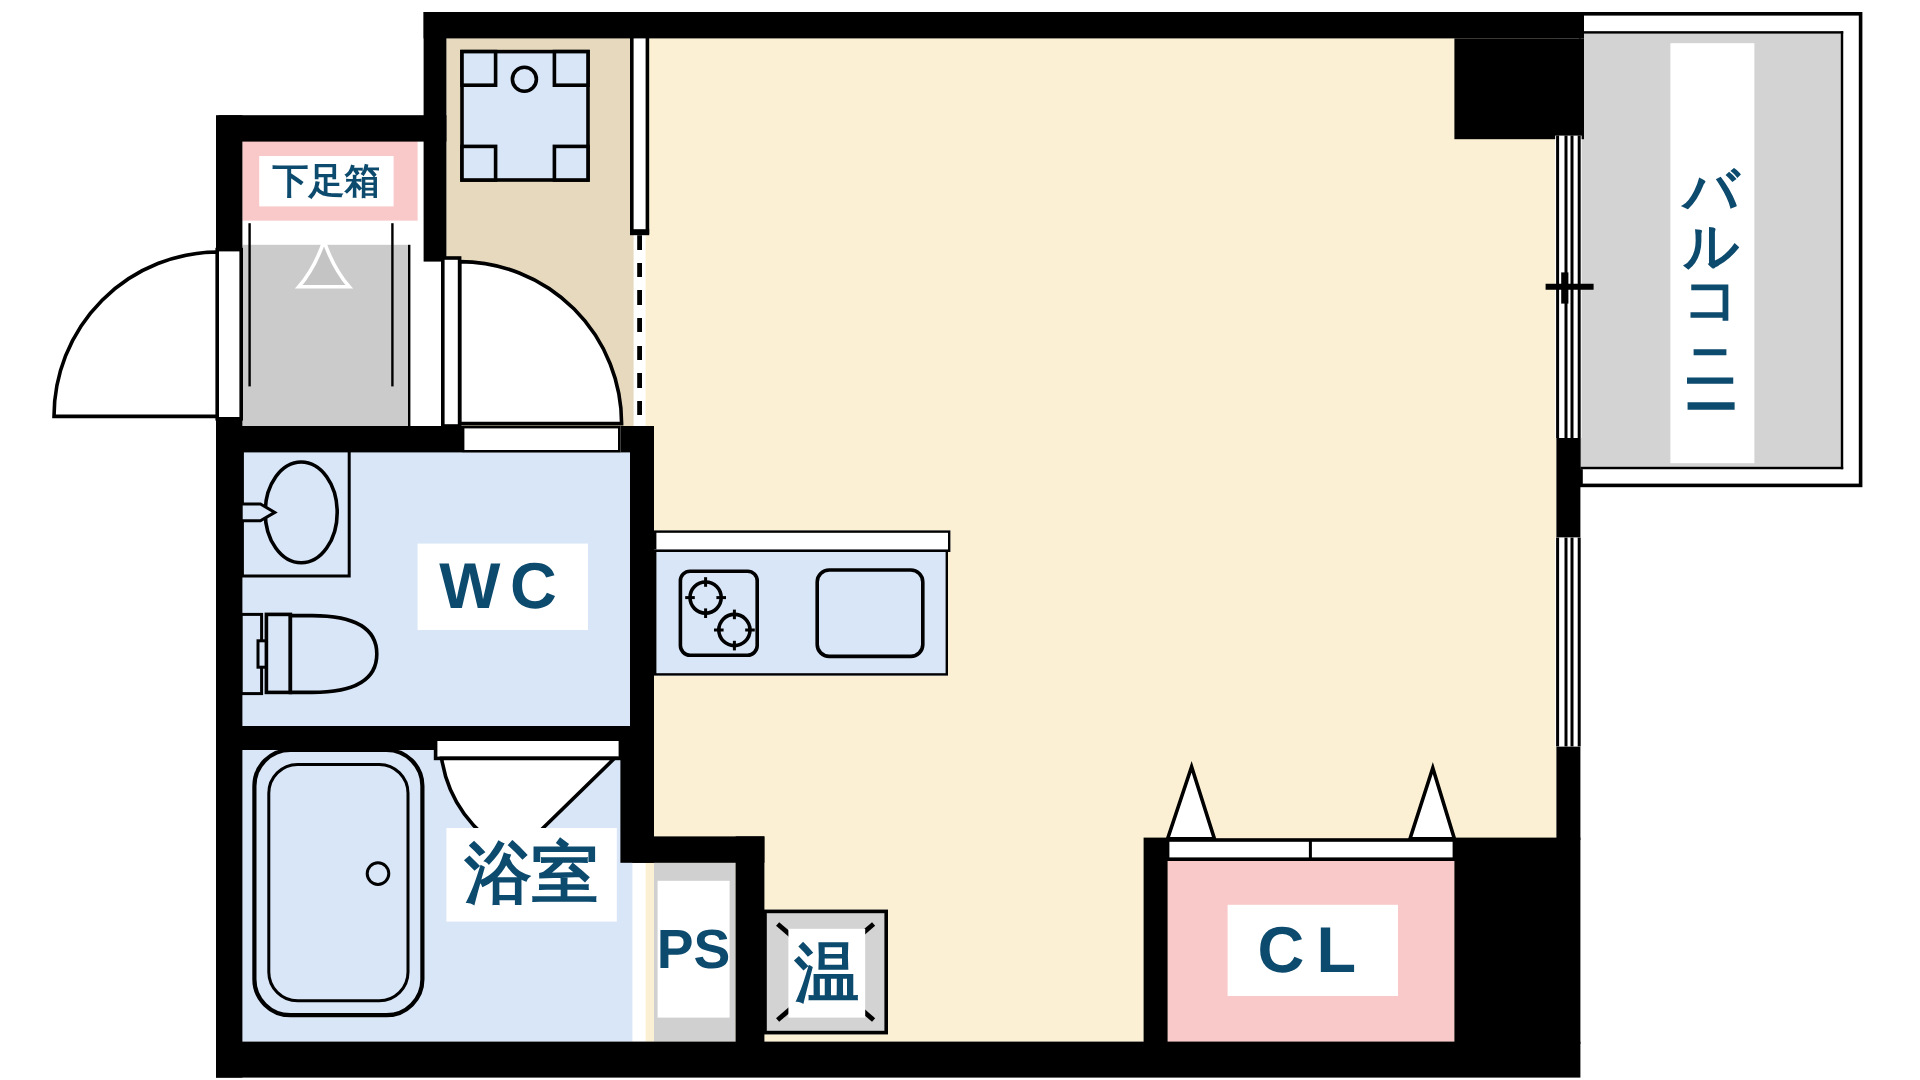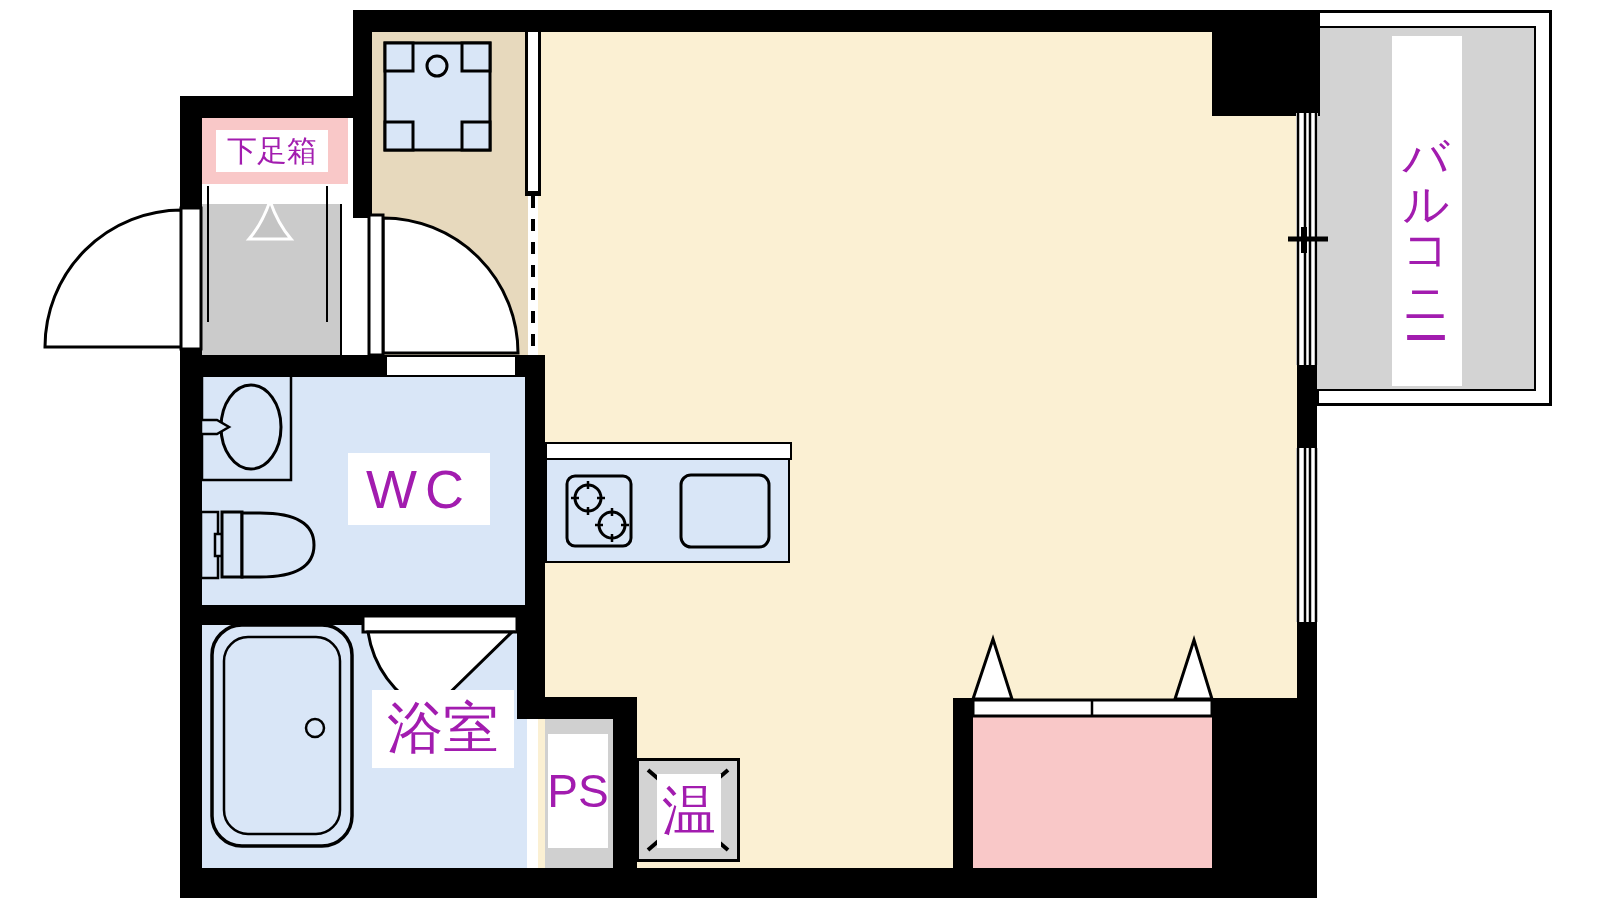--- a/index.html
+++ b/index.html
@@ -1,21 +1,21 @@
 <!DOCTYPE html>
 <html><head>
 <meta charset="utf-8">
 <style>
   html,body{margin:0;padding:0;background:#fff;}
   .stage{position:relative;width:1600px;height:900px;background:#fff;overflow:hidden;
          font-family:"Liberation Sans","DejaVu Sans",sans-serif;}
   .abs{position:absolute;box-sizing:border-box;}
   .wall{position:absolute;box-sizing:border-box;background:#000;}
-  .label{position:absolute;box-sizing:border-box;background:#fff;color:#a21caf;
-         display:flex;align-items:center;justify-content:center;white-space:nowrap;}
+  .label{position:absolute;box-sizing:border-box;background:#fff;color:#0c4a6e;
+         display:flex;align-items:center;justify-content:center;white-space:nowrap;font-weight:bold;}
   .dash-v{background:repeating-linear-gradient(to bottom,#000 0 12px,transparent 12px 23px);}
   svg{display:block;}
 </style>
 </head>
 <body>
 
 <div class="stage">
 
   <div class="abs" style="left:538px;top:29px;width:759px;height:839px;background:#FBF0D3;"></div>
   <div class="abs" style="left:372px;top:29px;width:156px;height:326px;background:#E7D9BD;"></div>
@@ -162,15 +162,16 @@
         <line x1="1316" y1="448" x2="1316" y2="622"></line>
       </g>
     </g>
   </svg>
 
   <div class="label" style="left:216px;top:130px;width:112px;height:42px;font-size:30px;">下足箱</div>
   <div class="label" style="left:348px;top:453px;width:142px;height:72px;font-size:54px;letter-spacing:8px;">WC</div>
   <div class="label" style="left:372px;top:690px;width:142px;height:78px;font-size:56px;">浴室</div>
   <div class="label" style="left:548px;top:734px;width:60px;height:114px;font-size:46px;line-height:54px;word-break:break-all;text-align:center;">PS</div>
   <div class="label" style="left:657px;top:774px;width:64px;height:74px;font-size:54px;">温</div>
+  <div class="label" style="left:1023px;top:754px;width:142px;height:76px;font-size:54px;letter-spacing:10px;">CL</div>
   <div class="label" style="left:1392px;top:36px;width:70px;height:350px;font-size:46px;writing-mode:vertical-rl;">バルコニー</div>
 
 </div>
 
 </body></html>

